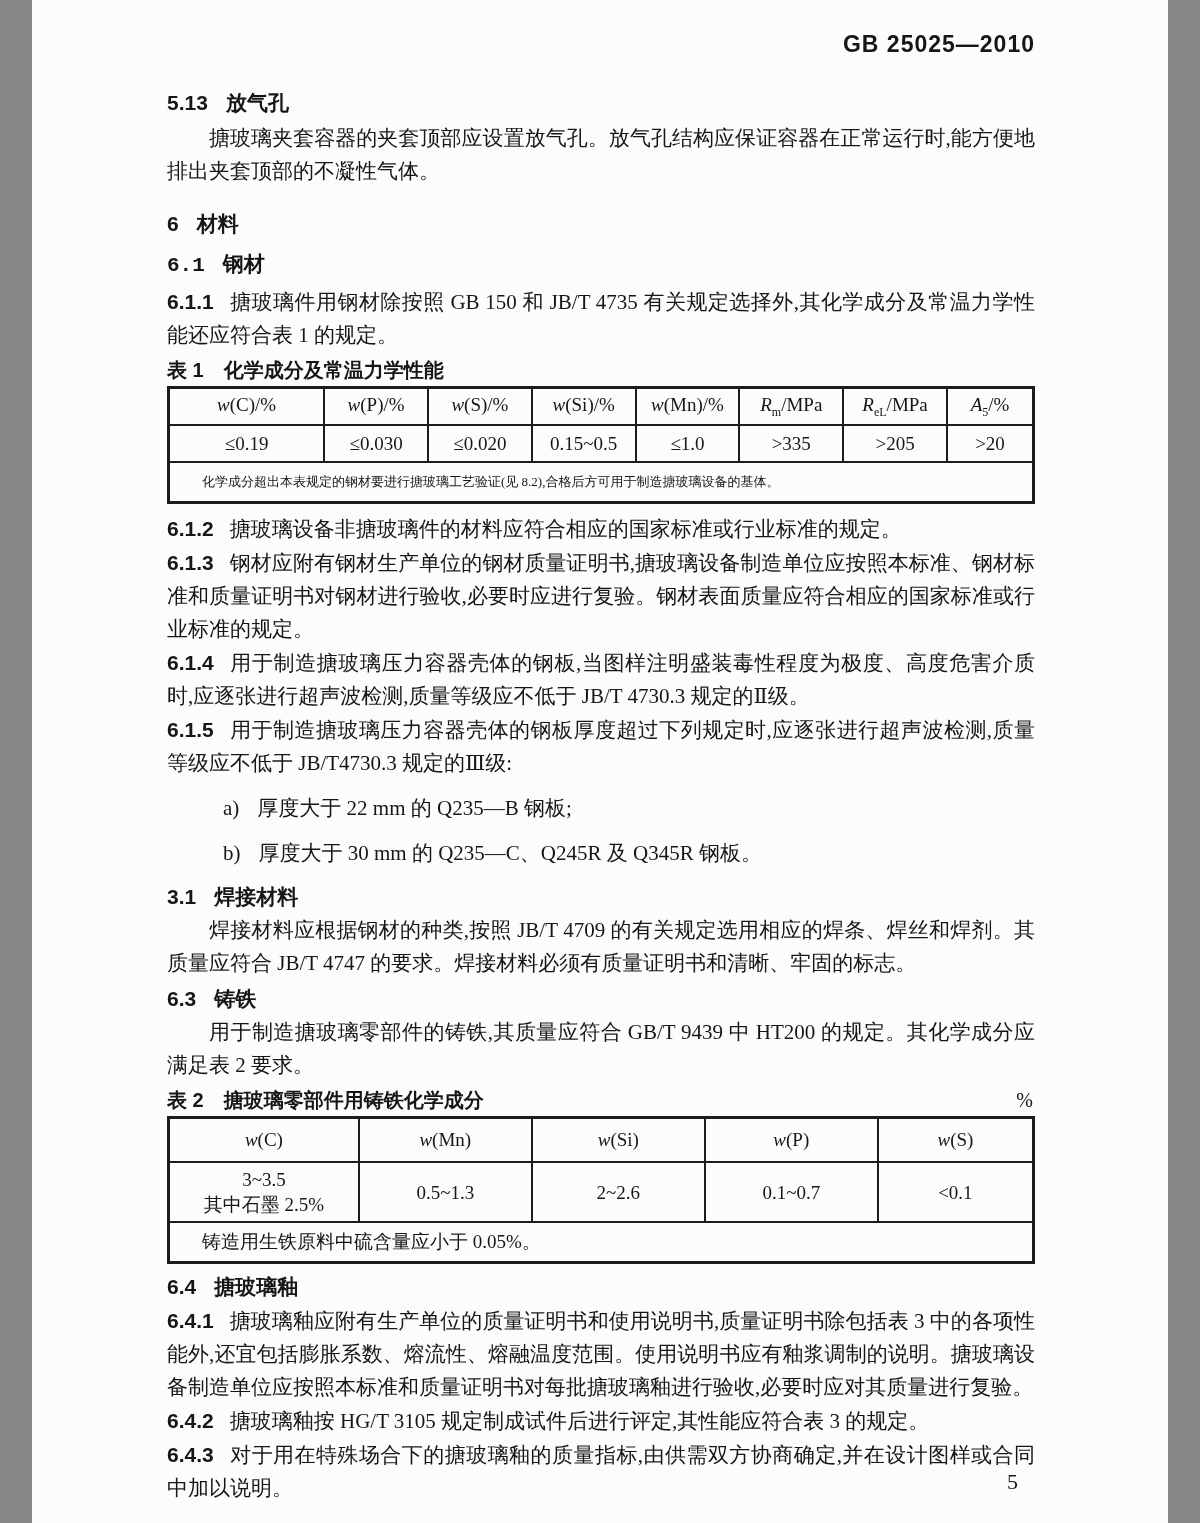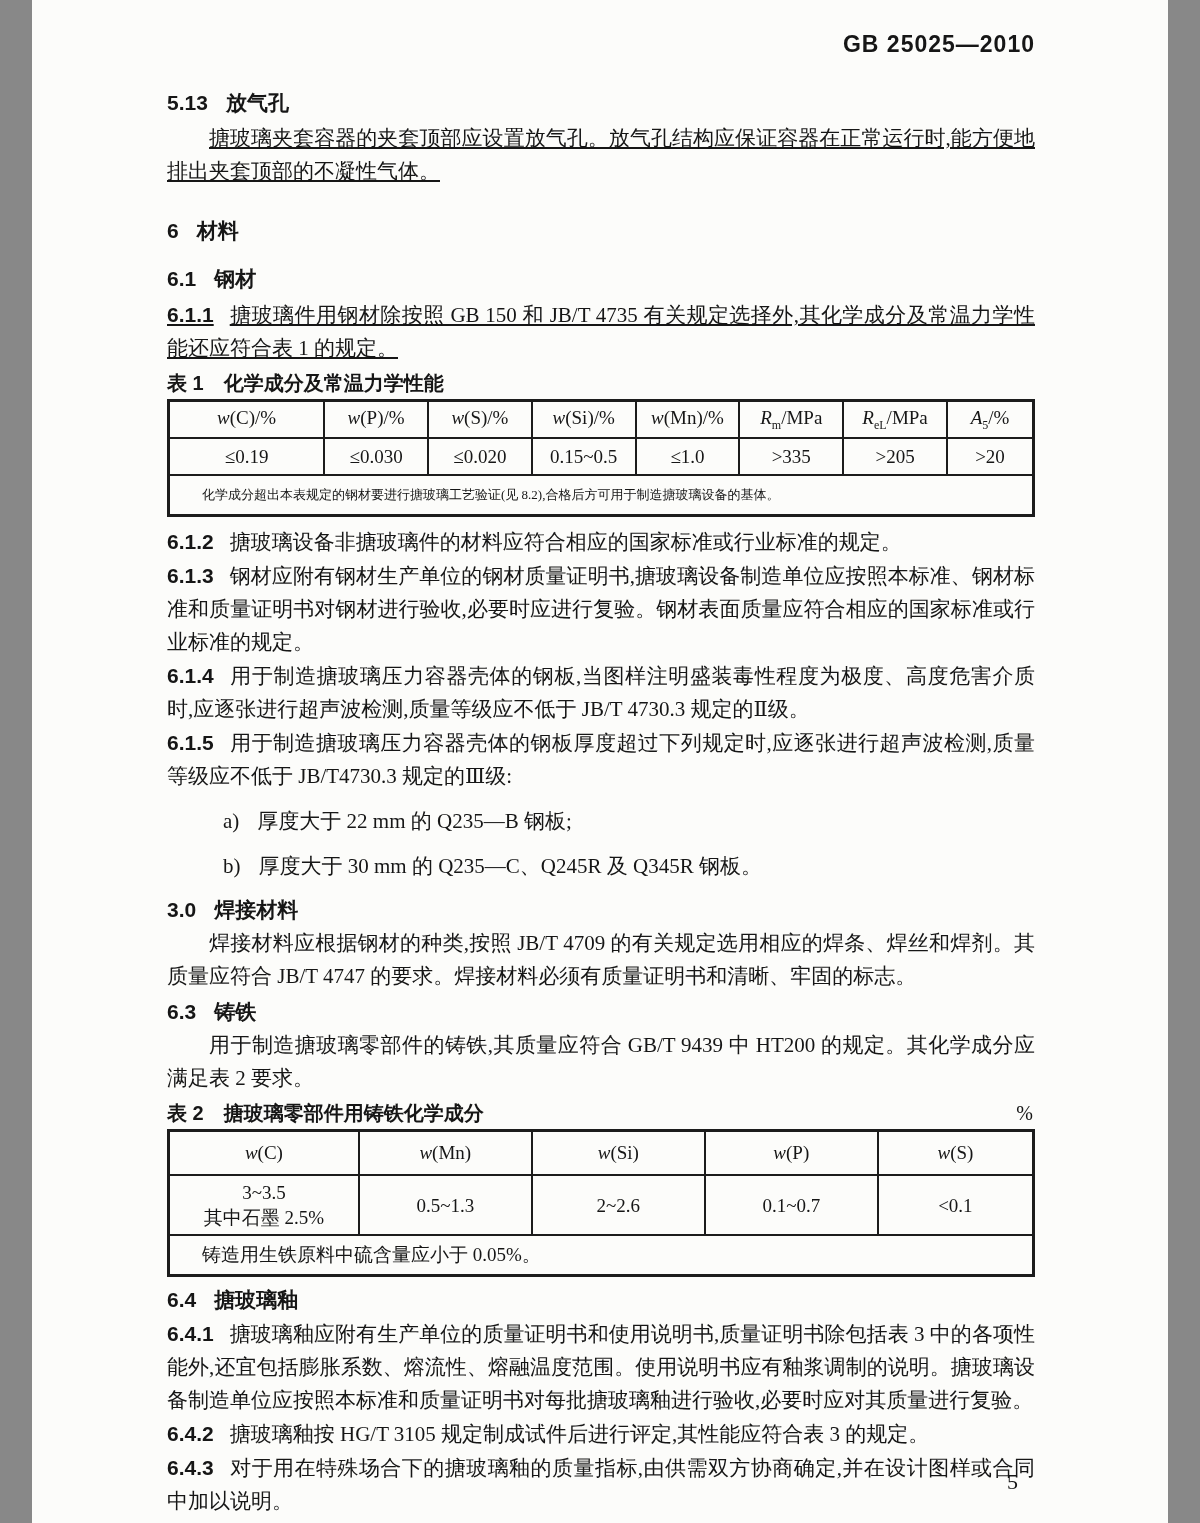--- a/index.html
+++ b/index.html
@@ -24,39 +24,39 @@
   }
   
   .hsec{
     font-family:"Liberation Sans","DejaVu Sans",sans-serif;
     font-weight:bold;
     font-size:21px;
     line-height:30px;
   }
   .hsec .hnum{margin-right:18px;}
   .h-513{margin-top:30px;}
-  .h-6{margin-top:28px;}
-  .h-61{margin-top:18px;}
+  .h-6{margin-top:21px;}
+  .h-61{margin-top:12px;font-family:Liberation Mono, monospace;}
   .h-62{margin-top:8px;}
   .h-63{margin-top:4px;}
   .h-64{margin-top:8px;}
   
   .bp{
     margin:0;
     font-size:21px;
     line-height:33px;
     text-align:justify;
   }
   .bp .pnum{
     font-family:"Liberation Sans","DejaVu Sans",sans-serif;
     font-weight:bold;
     margin-right:16px;
   }
   .ind{text-indent:2em;}
-  .mt4{margin-top:4px;text-decoration:underline;}
+  .mt4{margin-top:4px;}
   .mt2{margin-top:2px;}
   .li{
     margin:12px;
     padding-left:44px;
     font-size:21px;
     line-height:33px;
   }
   .li .lbl{margin-right:18px;}
   
   .cap{
@@ -185,21 +185,21 @@
   </p>
 
   <p class="li">
     <span class="lbl">a)</span><span>厚度大于 22 mm 的 Q235—B 钢板;</span>
   </p>
   <p class="li">
     <span class="lbl">b)</span><span>厚度大于 30 mm 的 Q235—C、Q245R 及 Q345R 钢板。</span>
   </p>
 
   <div class="hsec h-62">
-    <span class="hnum">3.0</span><span>焊接材料</span>
+    <span class="hnum">3.1</span><span>焊接材料</span>
   </div>
 
   <p class="bp ind mt2">焊接材料应根据钢材的种类,按照 JB/T 4709 的有关规定选用相应的焊条、焊丝和焊剂。其质量应符合 JB/T 4747 的要求。焊接材料必须有质量证明书和清晰、牢固的标志。</p>
 
   <div class="hsec h-63">
     <span class="hnum">6.3</span><span>铸铁</span>
   </div>
 
   <p class="bp ind mt2">用于制造搪玻璃零部件的铸铁,其质量应符合 GB/T 9439 中 HT200 的规定。其化学成分应满足表 2 要求。</p>
 

